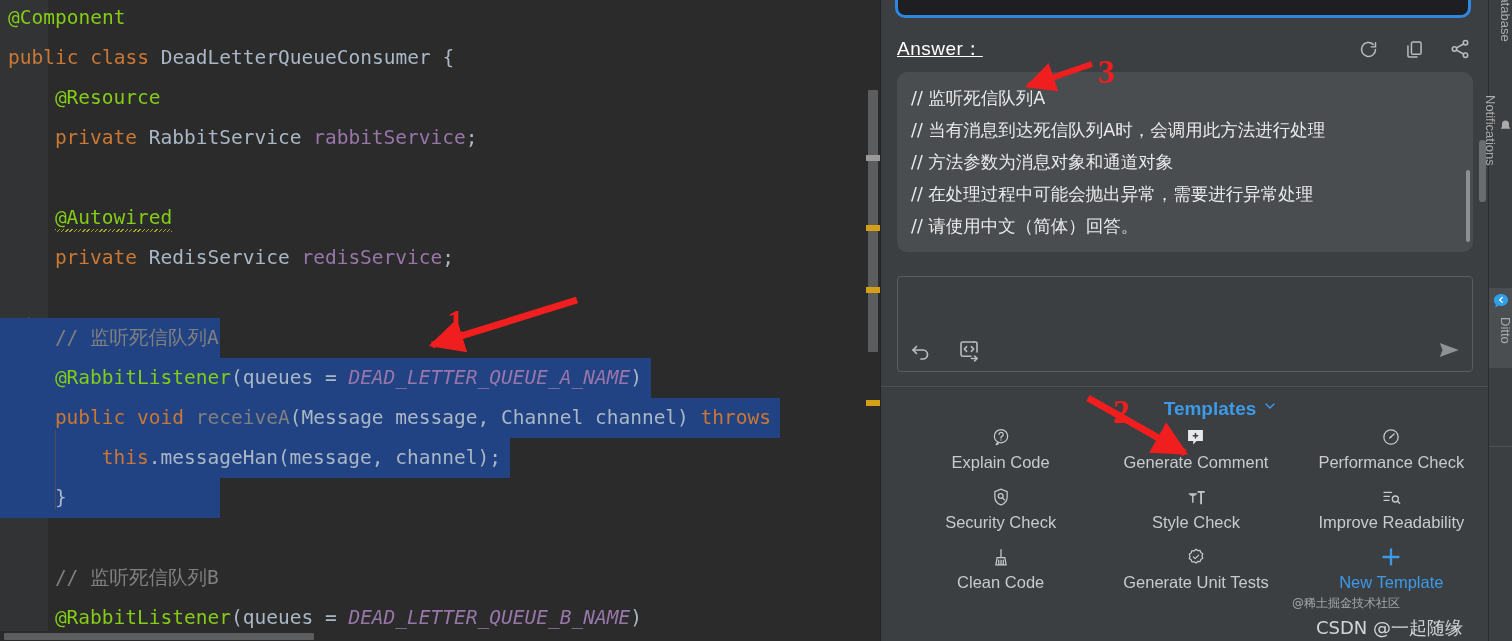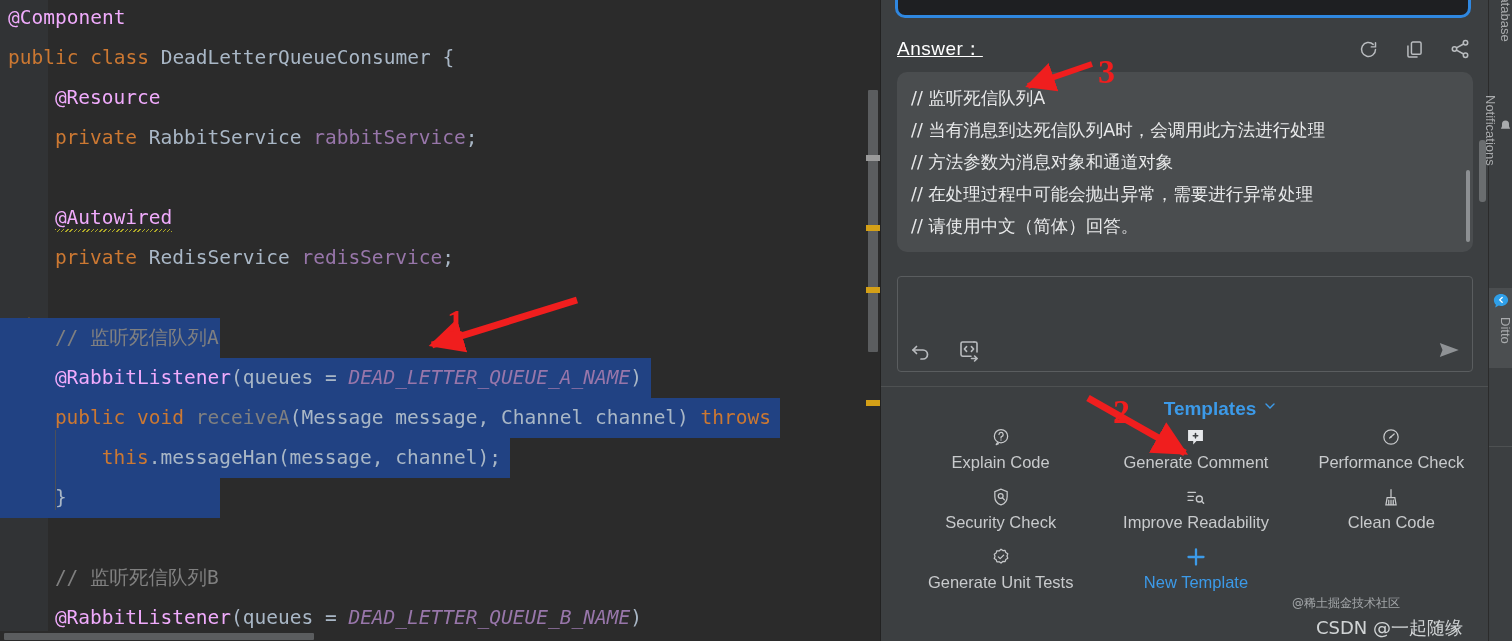--- a/index.html
+++ b/index.html
@@ -26,21 +26,21 @@
   }
   #code {
     position: absolute; left: 0; top: 0; width: 880px; height: 641px;
     font-family: "DejaVu Sans Mono", "Liberation Mono", monospace;
     font-size: 19.5px; line-height: 40px;
     white-space: pre;
   }
   .cl { position: absolute; left: 0; width: 880px; height: 40px; }
   .ct { position: absolute; left: 8px; top: 0; height: 40px; line-height: 40px; }
   .sel-bg { position: absolute; background: #214283; }
-  .anno  { color: #f0abfc; text-align: right; }
+  .anno  { color: #84cc16; text-align: right; }
   .kw    { color: #cc7832; }
   .cls   { color: #a9b7c6; }
   .field { color: #9876aa; }
   .plain { color: #a9b7c6; }
   .cmt   { color: #808080; }
   .stcf  { color: #9876aa; font-style: italic; }
   .pun   { color: #a9b7c6; }
   .wavy {
     position: absolute; height: 3px; left: 0; right: 0; bottom: 6px;
     background-image: repeating-linear-gradient(135deg,#bbb529 0 1px,transparent 1px 3px);
@@ -333,20 +333,29 @@
             <svg width="20" height="20" viewBox="0 0 24 24" fill="none" stroke="#c8cacc" stroke-width="1.5">
               <path d="M12 2.6 4.6 5.6v6c0 4.4 3.1 8.4 7.4 9.8 4.3-1.4 7.4-5.4 7.4-9.8v-6z"></path>
               <circle cx="11.6" cy="10.8" r="2.9"></circle>
               <path d="M13.8 13.1 16 15.3" stroke-linecap="round"></path>
             </svg>
           </div>
           <div class="tpl-label">Security Check</div>
         </div>
         <div class="tpl-cell">
           <div class="tpl-icon">
+            <svg width="22" height="21" viewBox="0 0 24 24" fill="#c8cacc">
+              <path d="M3.6 8.5h1.7v1.4h2.2v8h1.7v-8h2.2V8.5h1.7V7H3.6z" opacity=".95"></path>
+              <path d="M13.8 4.6h8.1v1.9h-3.1v13.2h-2V6.5h-3z"></path>
+            </svg>
+          </div>
+          <div class="tpl-label">Style Check</div>
+        </div>
+        <div class="tpl-cell">
+          <div class="tpl-icon">
             <svg width="21" height="20" viewBox="0 0 24 24" fill="none" stroke="#c8cacc" stroke-width="1.6" stroke-linecap="round">
               <path d="M3 6.4h9M3 11.2h6.5M3 16h6"></path>
               <circle cx="16.6" cy="14.4" r="3.6"></circle>
               <path d="M19.3 17.1 21.8 19.6"></path>
             </svg>
           </div>
           <div class="tpl-label">Improve Readability</div>
         </div>
         <div class="tpl-cell">
           <div class="tpl-icon">

